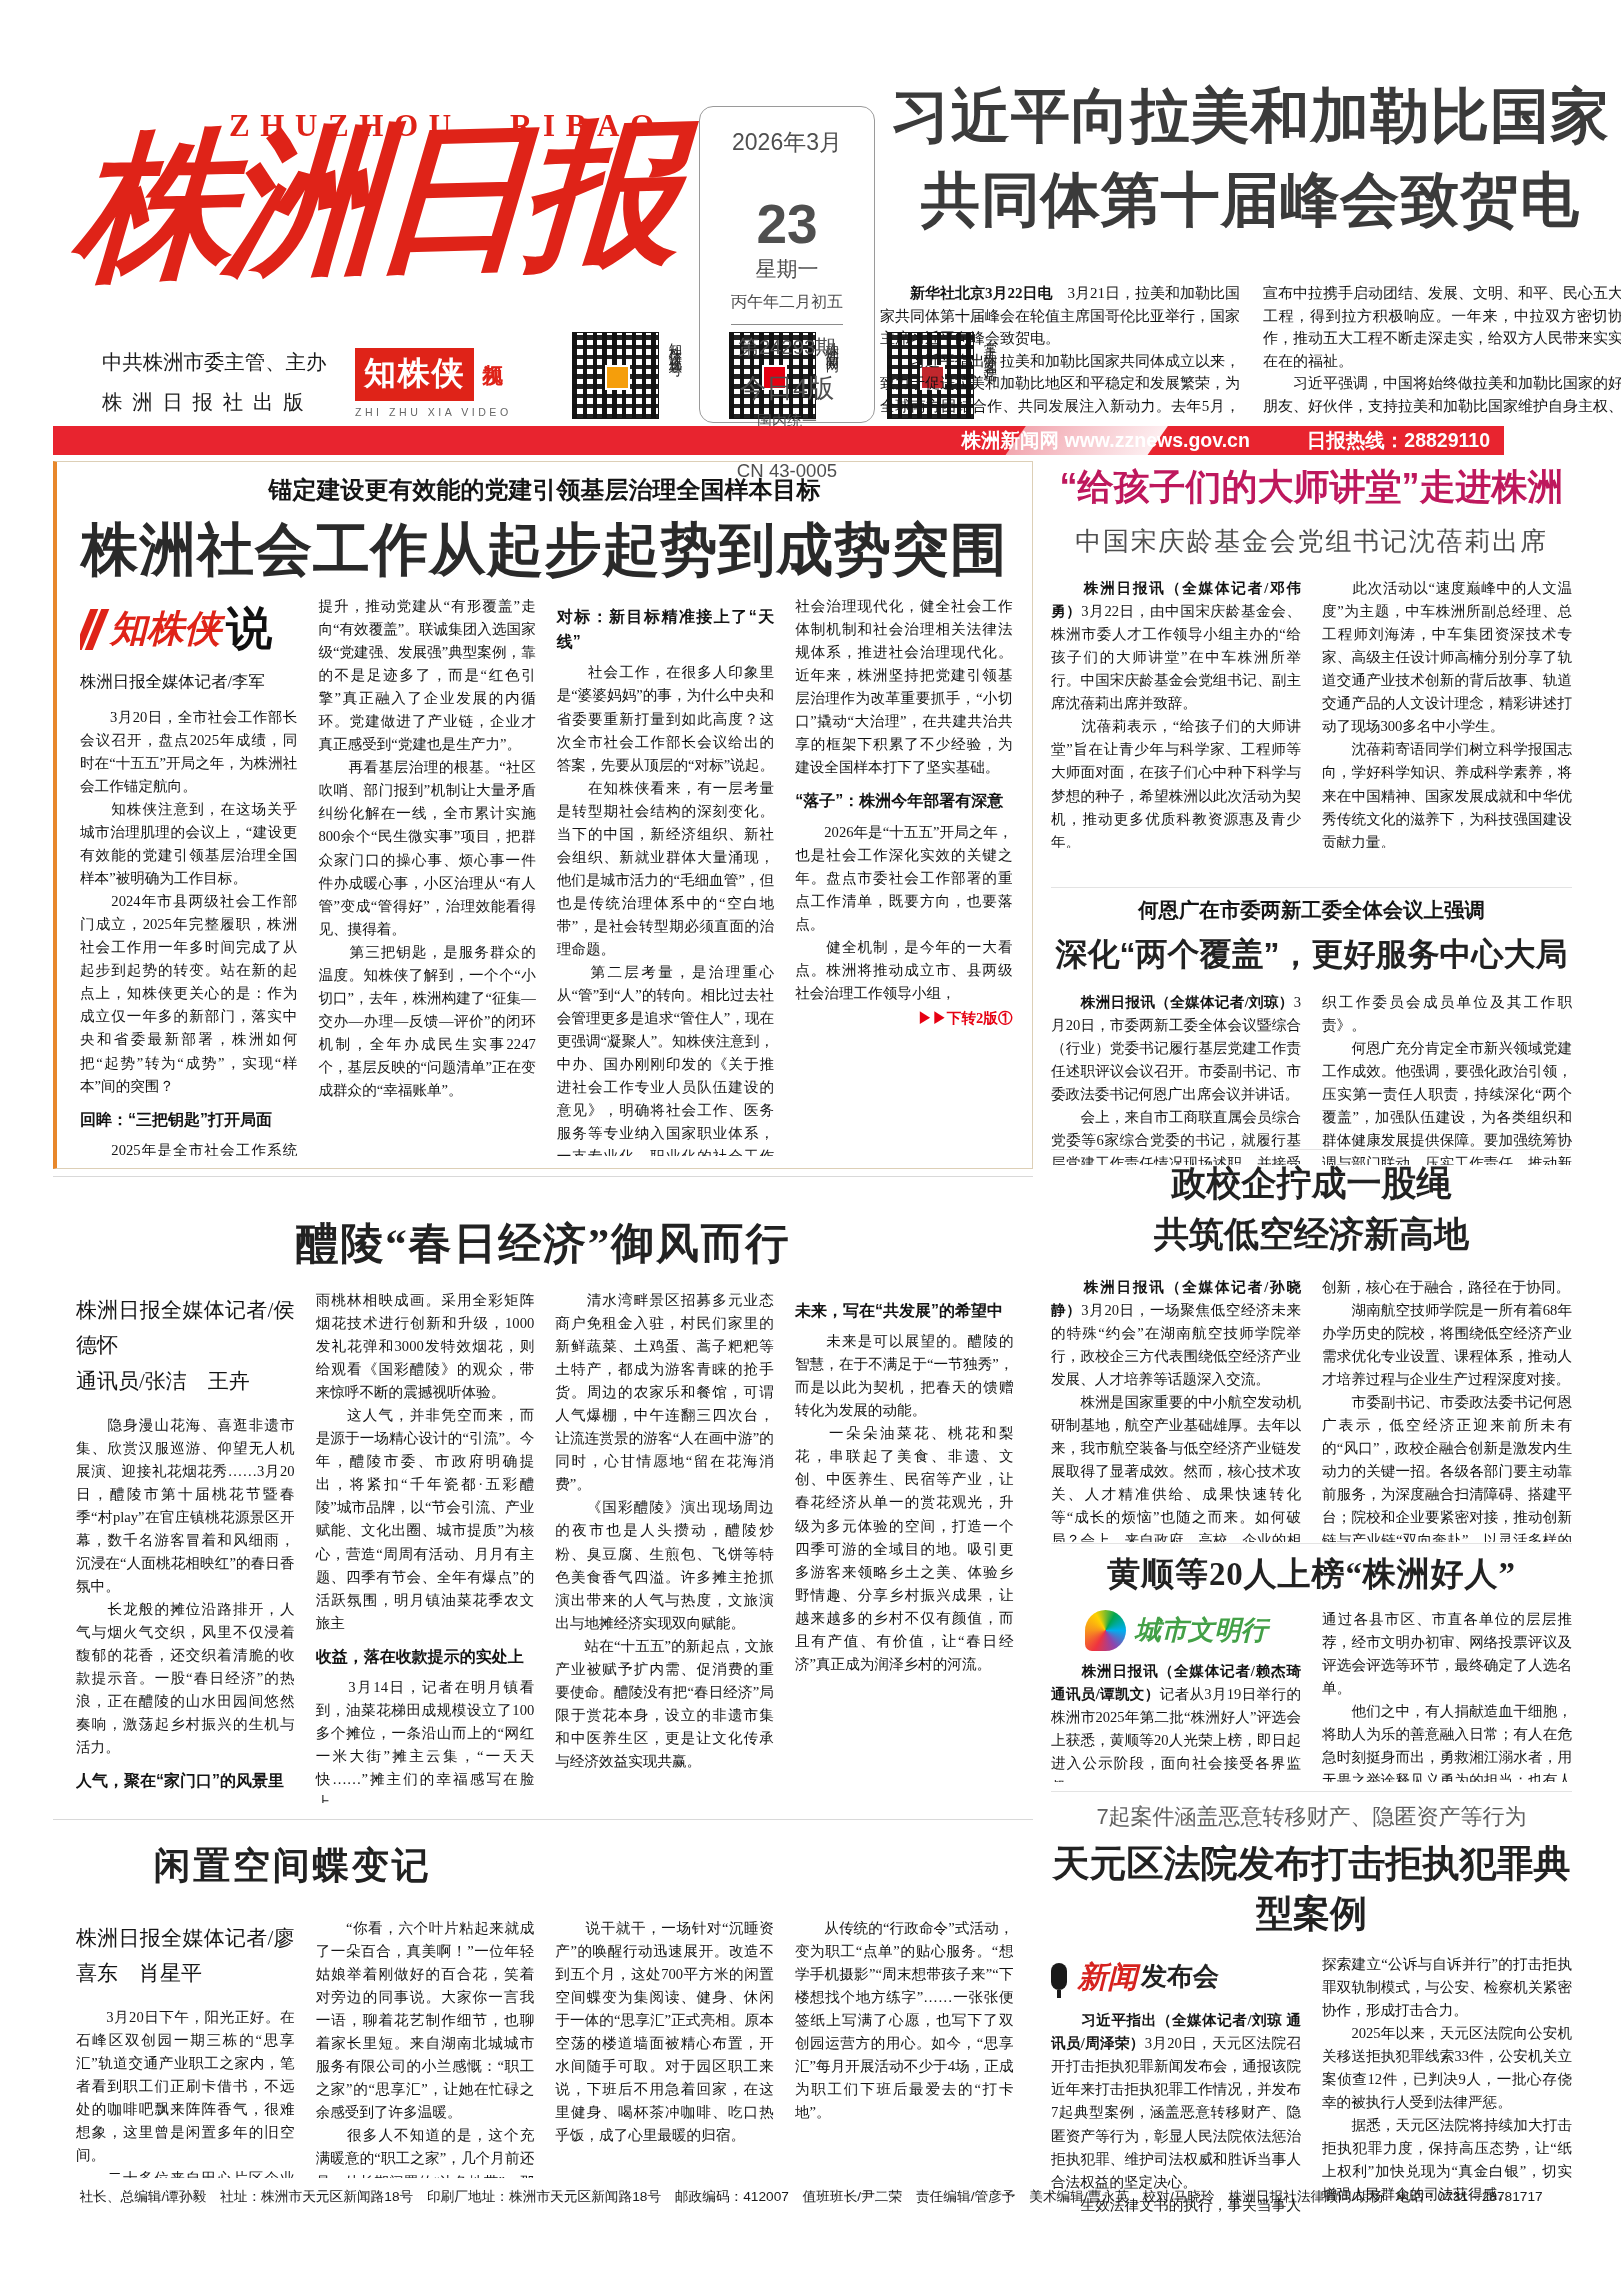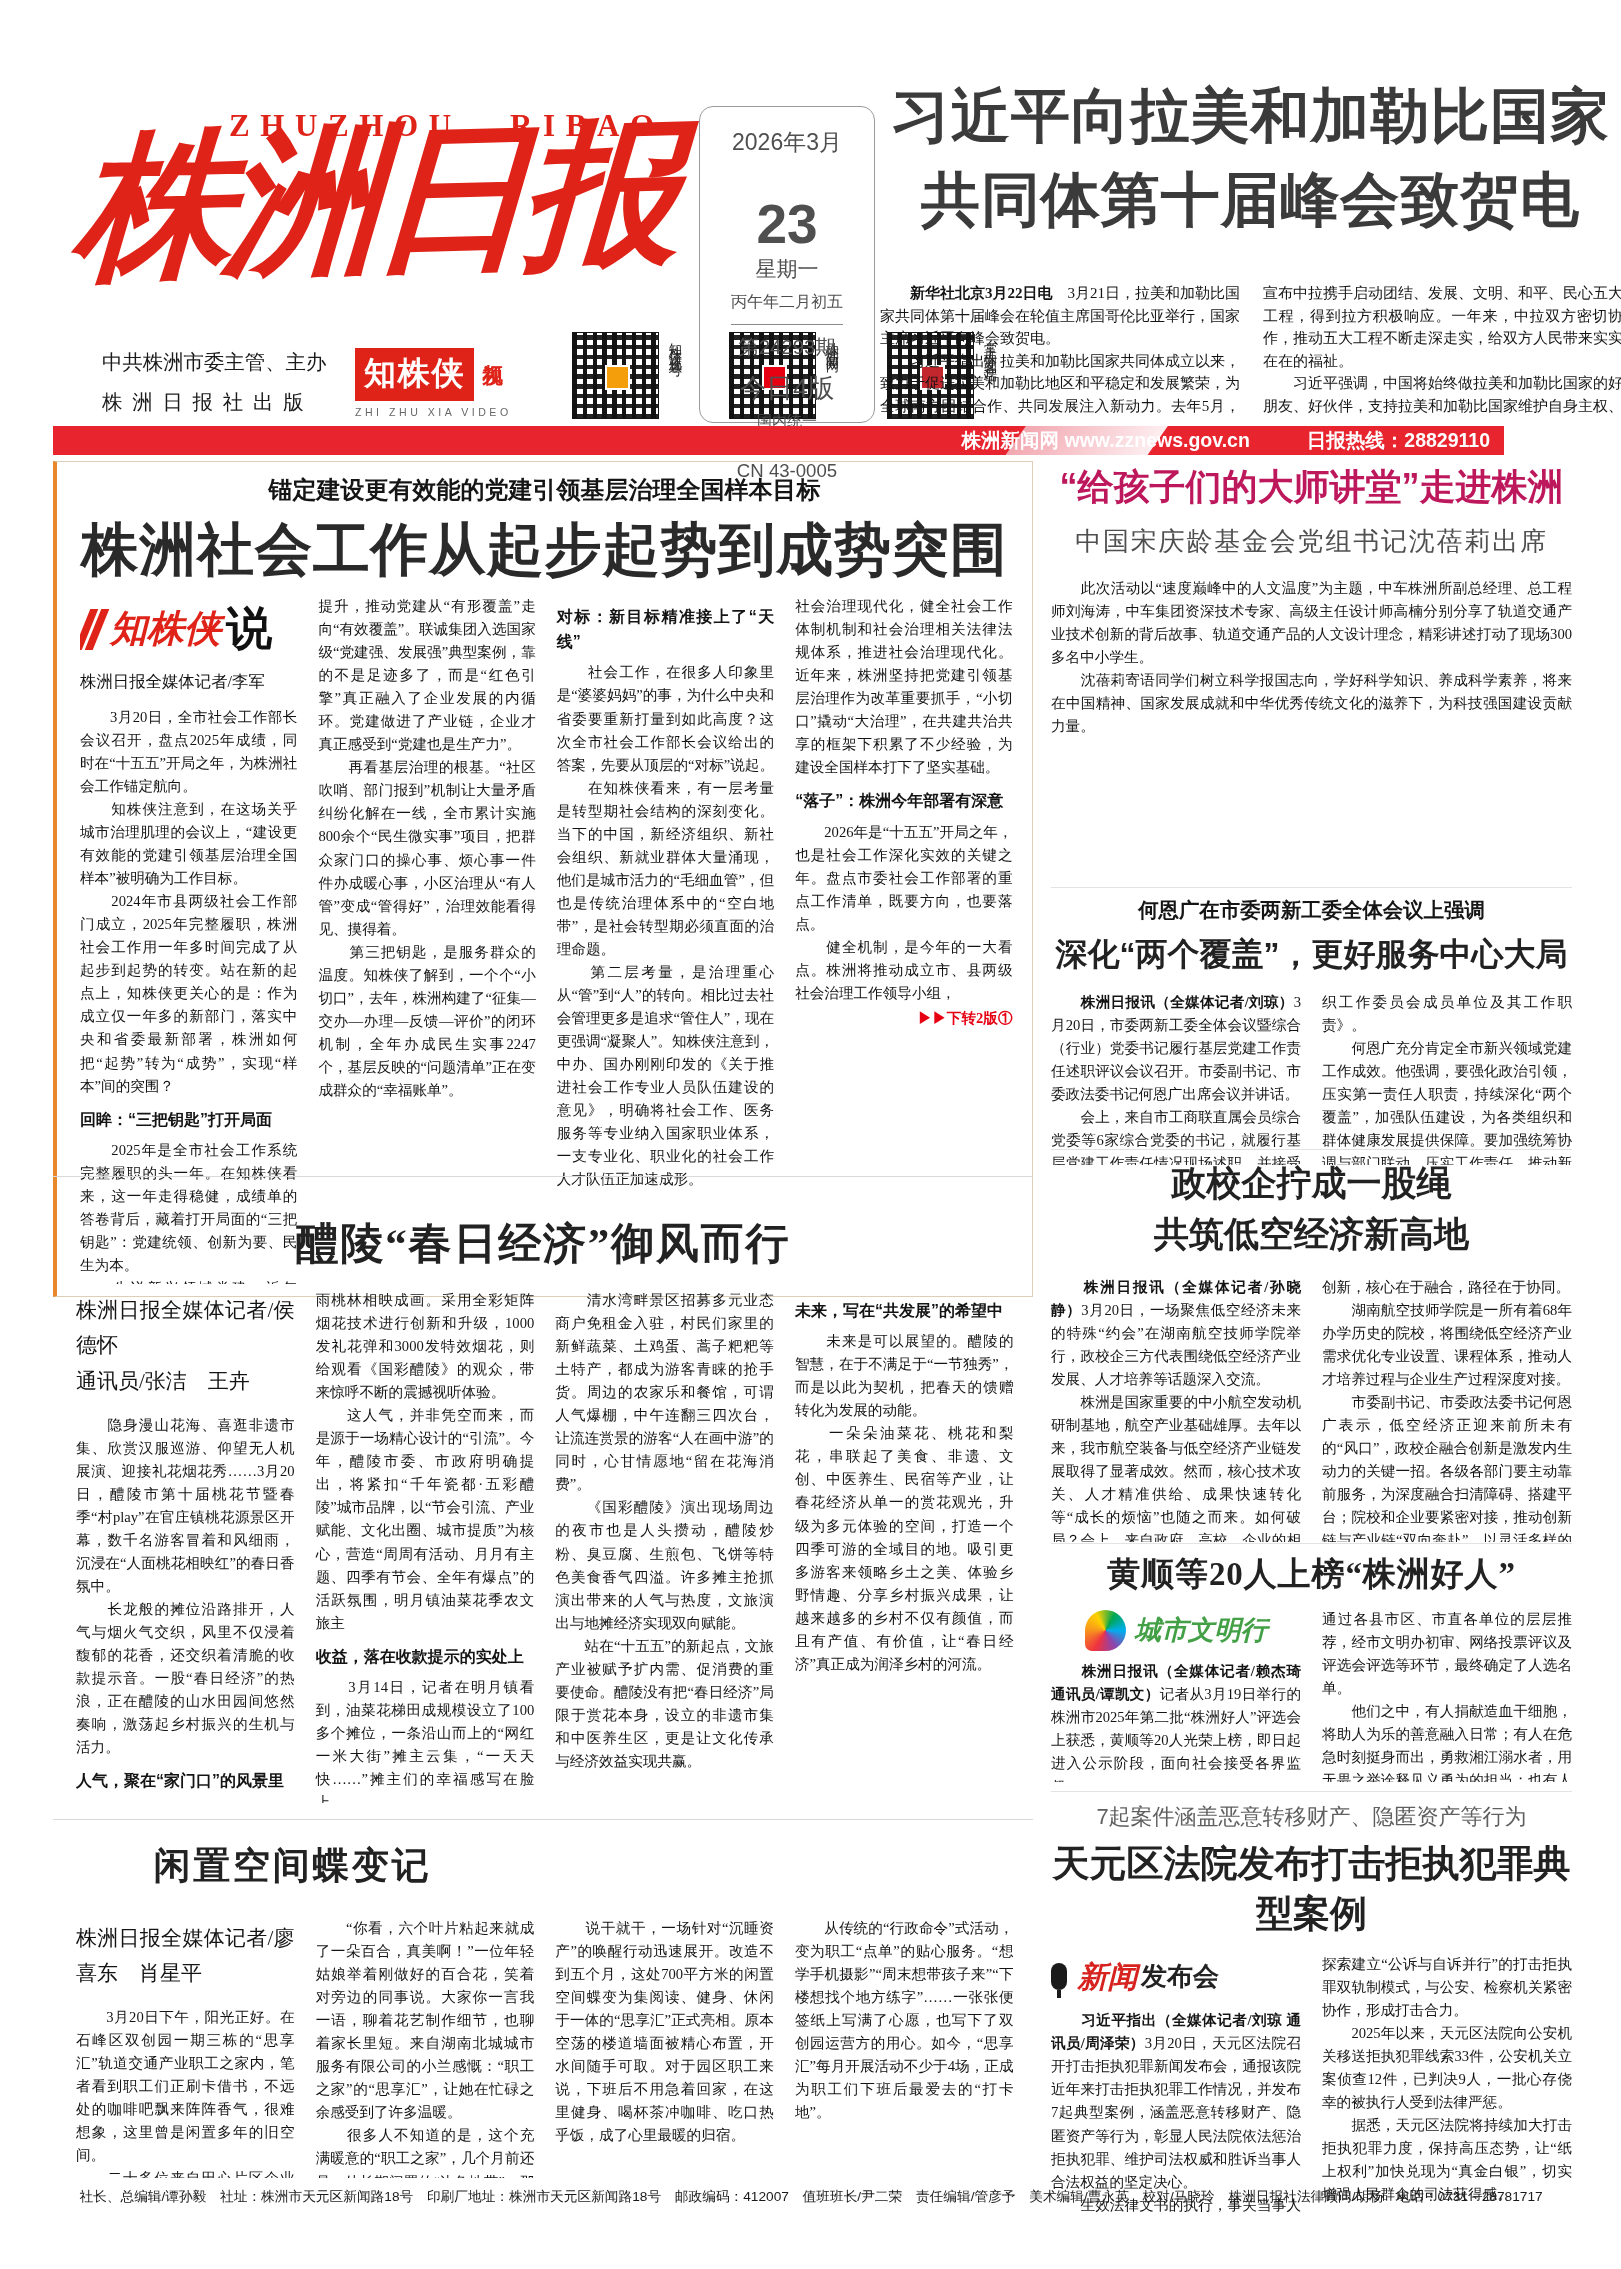--- a/index.html
+++ b/index.html
@@ -62,21 +62,21 @@
   .bar-gap{display:inline-block;width:57px;}
 
   
   .body-cols{display:flex;gap:21px;overflow:hidden;}
   .subhead{font-weight:bold;font-family:"Liberation Sans",sans-serif;font-size:16px;margin:8.9px 0 7px 0;}
   .jump{color:#e60012;font-weight:bold;text-align:right;font-size:14.6px;margin-top:1.8px;}
   .hsep{left:53px;width:980px;border-top:0.9px solid #d9d9d9;}
   .rsep{left:1051px;width:521px;border-top:0.9px solid #e3e3e3;}
 
   
-  .main-box{left:53px;top:461px;width:980px;height:836px;border:0.9px solid #ddcfb6;
+  .main-box{left:53px;top:461px;width:980px;height:708px;border:0.9px solid #ddcfb6;
             border-left:4.4px solid #e8872b;box-sizing:border-box;}
   .main-kicker{position:absolute;top:12.4px;left:0;right:0;text-align:center;font-size:24px;font-weight:bold;
                font-family:"Liberation Sans",sans-serif;color:#151515;}
   .main-headline{position:absolute;top:50px;left:0;right:0;text-align:center;font-size:57px;font-weight:900;
                  color:#2a2a2a;letter-spacing:0.9px;}
   .main-cols{position:absolute;top:133px;left:23px;right:19.5px;bottom:12.4px;}
   .zzx-logo{display:flex;align-items:center;height:69px;}
   .zzx-flash{display:inline-block;width:23px;height:41px;position:relative;margin-right:7px;}
   .zzx-flash::before,.zzx-flash::after{content:"";position:absolute;top:0;width:8px;height:41px;
                background:#df2318;transform:skewX(-22deg);}
@@ -294,20 +294,24 @@
         <p class="para">　　从传统的“行政命令”式活动，变为职工“点单”的贴心服务。“想学手机摄影”“周末想带孩子来”“下楼想找个地方练字”……一张张便签纸上写满了心愿，也写下了双创园运营方的用心。如今，“思享汇”每月开展活动不少于4场，正成为职工们下班后最爱去的“打卡地”。</p>
       </div>
     </div>
   </div>
 
   <div class="abs rstory" style="top:463px;">
     <div class="s1-headline">“给孩子们的大师讲堂”走进株洲</div>
     <div class="s1-deck">中国宋庆龄基金会党组书记沈蓓莉出席</div>
     <div class="rbody body-cols" style="height:271px;">
       <div class="bcol">
+        <p class="para"><span class="lead-bold">　　株洲日报讯（全媒体记者/邓伟勇）</span><span>3月22日，由中国宋庆龄基金会、株洲市委人才工作领导小组主办的“给孩子们的大师讲堂”在中车株洲所举行。中国宋庆龄基金会党组书记、副主席沈蓓莉出席并致辞。
+　　沈蓓莉表示，“给孩子们的大师讲堂”旨在让青少年与科学家、工程师等大师面对面，在孩子们心中种下科学与梦想的种子，希望株洲以此次活动为契机，推动更多优质科教资源惠及青少年。</span></p>
+      </div>
+      <div class="bcol">
         <p class="para">　　此次活动以“速度巅峰中的人文温度”为主题，中车株洲所副总经理、总工程师刘海涛，中车集团资深技术专家、高级主任设计师高楠分别分享了轨道交通产业技术创新的背后故事、轨道交通产品的人文设计理念，精彩讲述打动了现场300多名中小学生。
 　　沈蓓莉寄语同学们树立科学报国志向，学好科学知识、养成科学素养，将来在中国精神、国家发展成就和中华优秀传统文化的滋养下，为科技强国建设贡献力量。</p>
       </div>
     </div>
   </div>
 
   <div class="abs rsep" style="top:887px;"></div>
 
   <div class="abs rstory" style="top:896px;">
     <div class="rkicker">何恩广在市委两新工委全体会议上强调</div>

